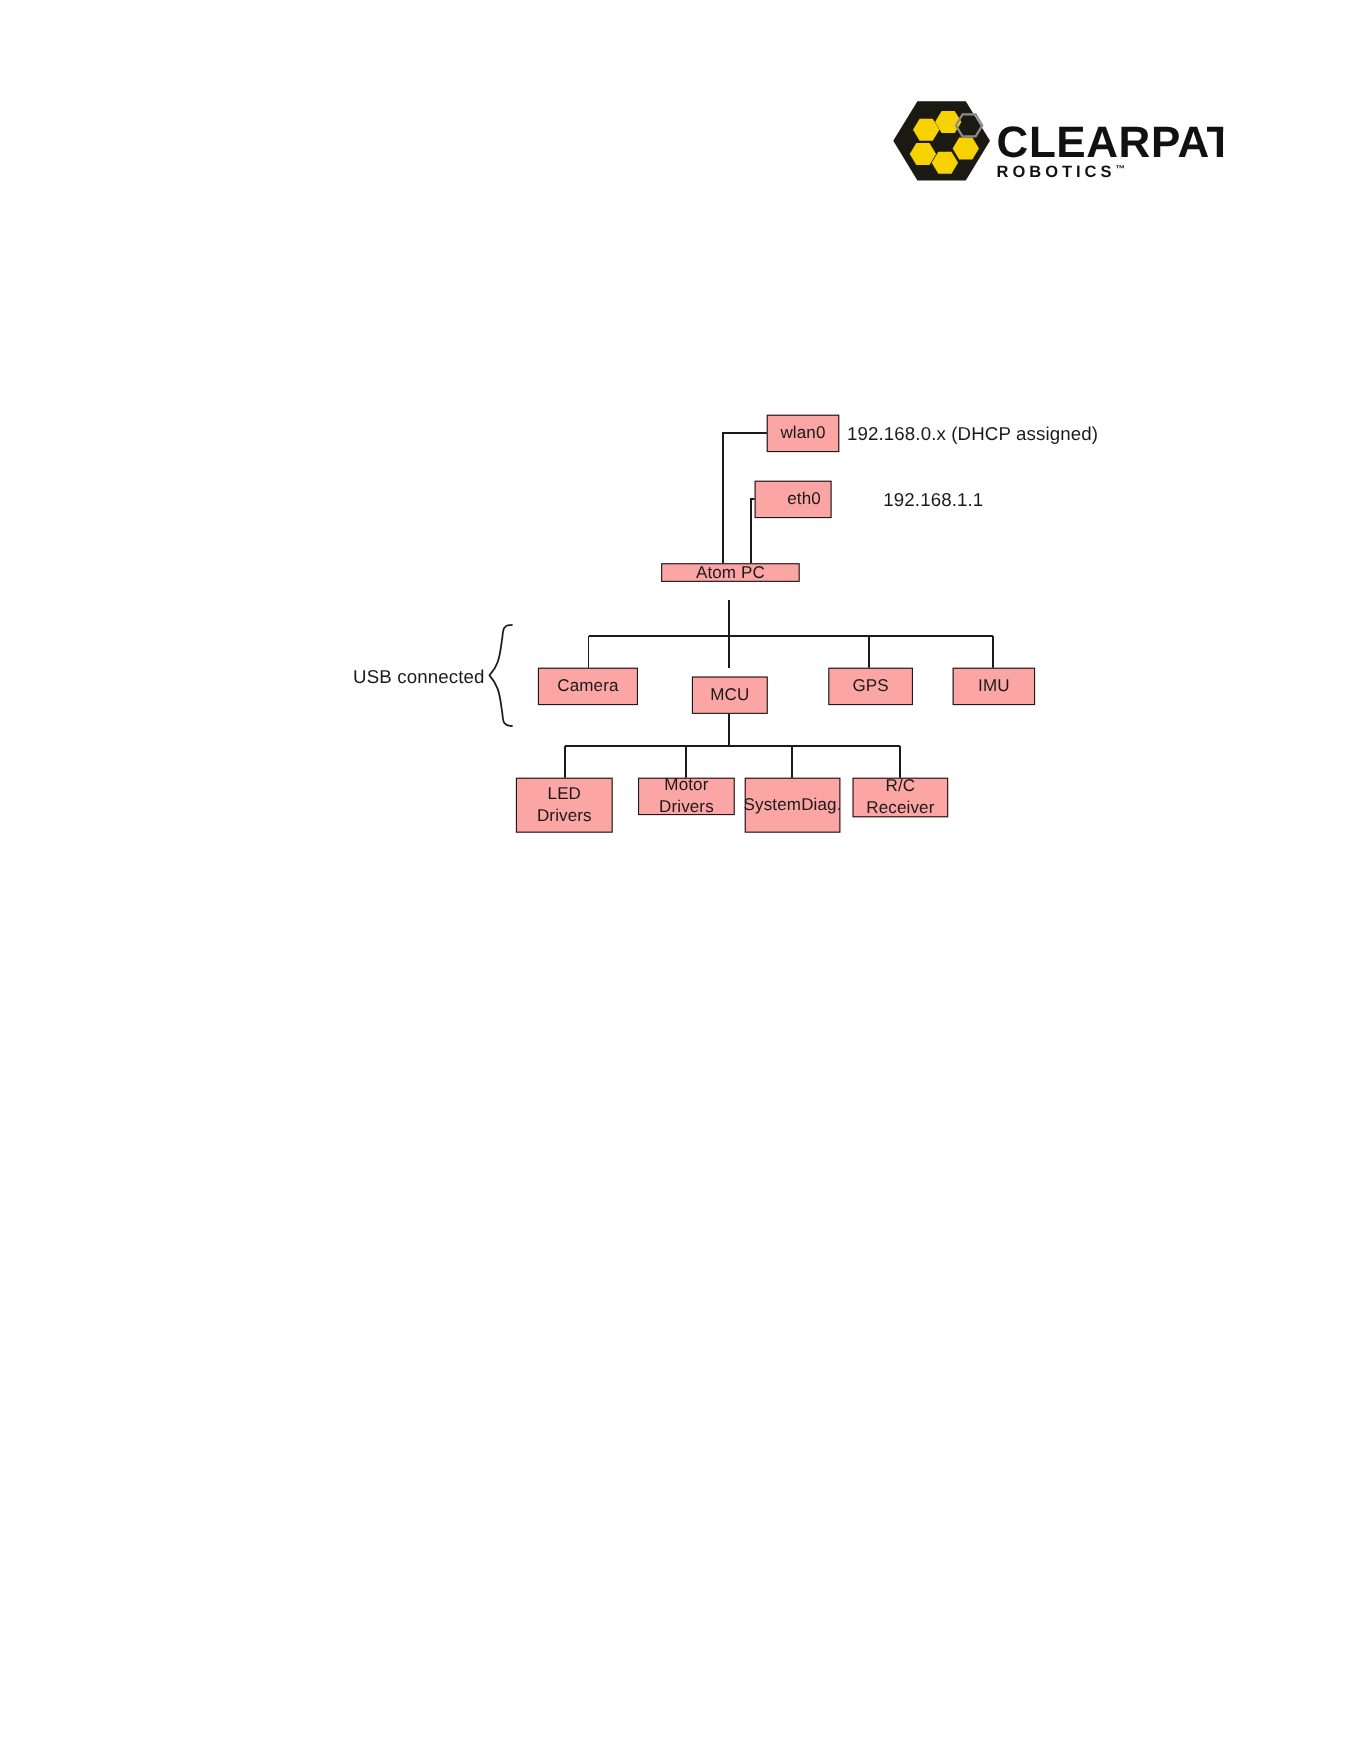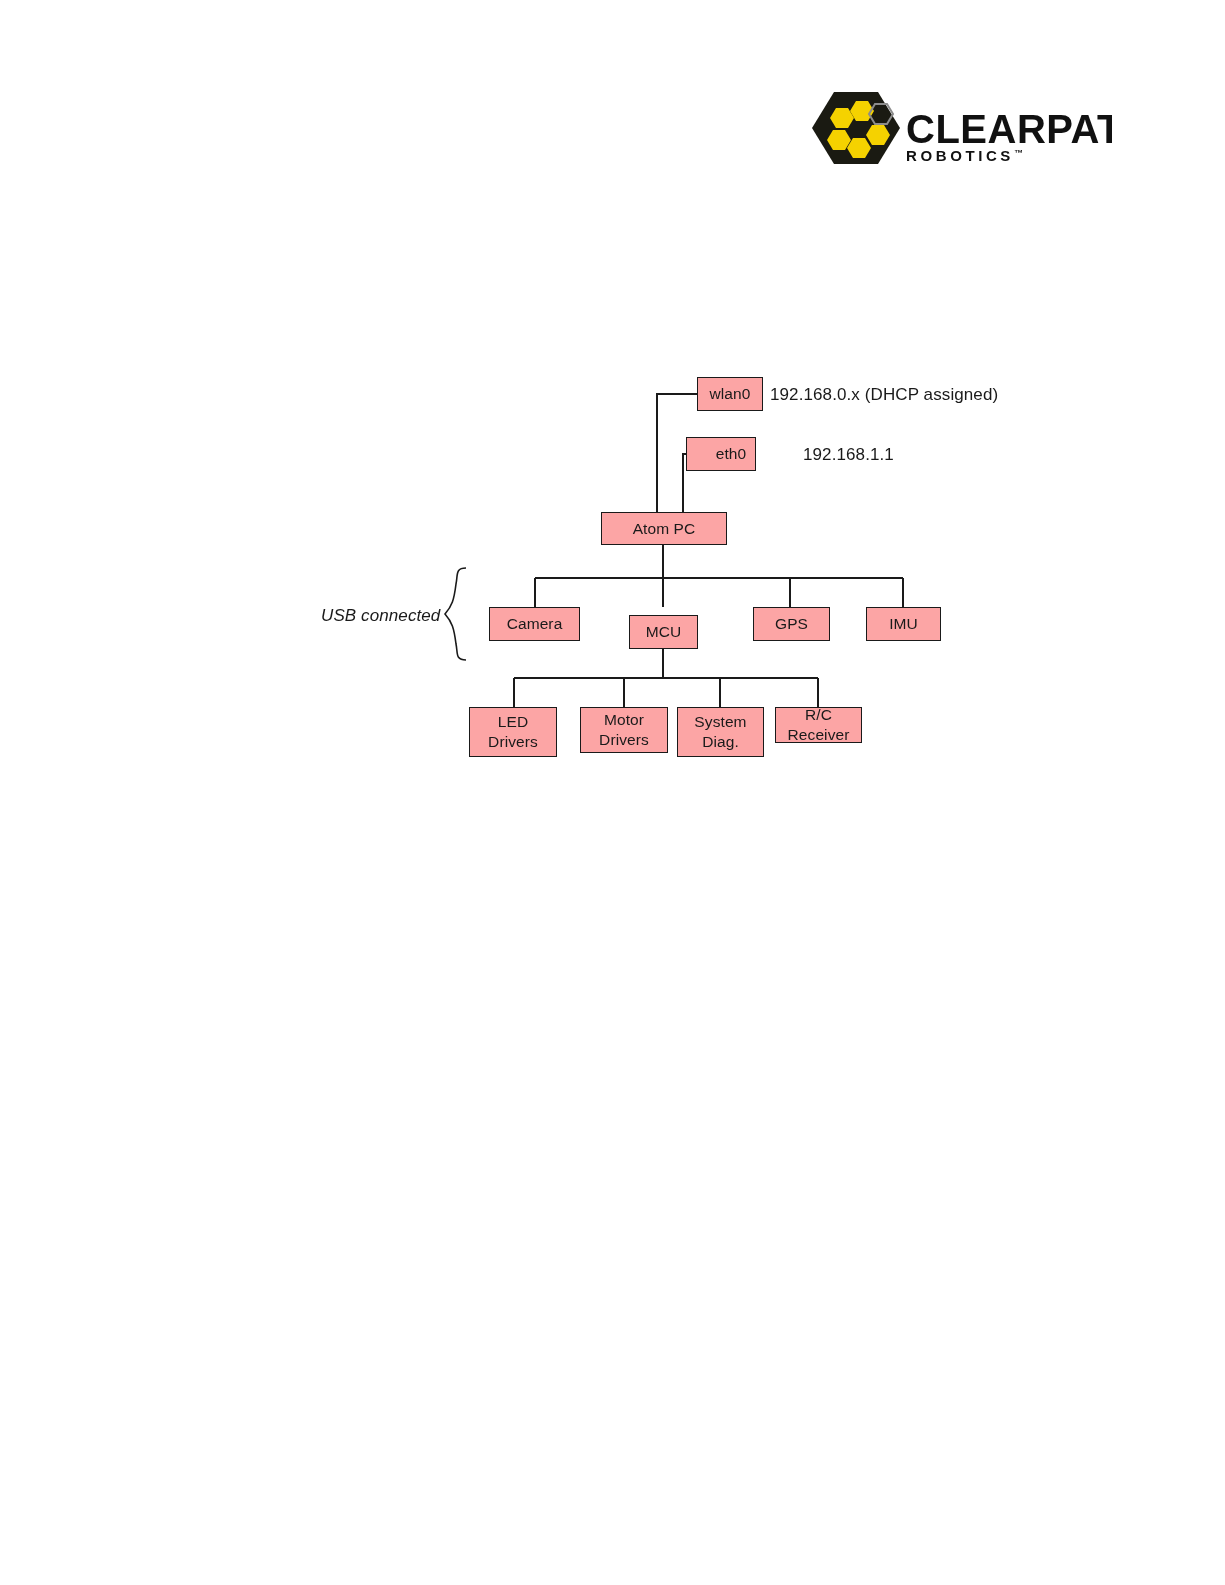--- a/index.html
+++ b/index.html
@@ -132,50 +132,50 @@
     <span>192.168.0.x (DHCP assigned)</span>
   </div>
 
   <div class="node" style="left:686px; top:437px; width:70px; height:34px;padding-left:20px;">
     <span class="lbl">eth0</span>
   </div>
   <div class="annot" style="left:770px; top:445px;margin-left:33px;">
     <span>192.168.1.1</span>
   </div>
 
-  <div class="node" style="left:601px; top:512px; width:126px; height:33px;">
+  <div class="node" style="left:601px; top:512px; width:126px; height:17px;">
     <span class="lbl">Atom PC</span>
   </div>
 
-  <div class="annot" style="left:321px; top:606px;font-style:italic;">
+  <div class="annot" style="left:321px; top:606px;">
     <span>USB connected</span>
   </div>
 
   <div class="node" style="left:489px; top:607px; width:91px; height:34px;">
     <span class="lbl">Camera</span>
   </div>
   <div class="node" style="left:629px; top:615px; width:69px; height:34px;">
     <span class="lbl">MCU</span>
   </div>
   <div class="node" style="left:753px; top:607px; width:77px; height:34px;">
     <span class="lbl">GPS</span>
   </div>
   <div class="node" style="left:866px; top:607px; width:75px; height:34px;">
     <span class="lbl">IMU</span>
   </div>
 
   <div class="node" style="left:469px; top:707px; width:88px; height:50px; flex-direction:column;">
     <span class="lbl">LED</span>
     <span class="lbl">Drivers</span>
   </div>
-  <div class="node" style="left:580px; top:707px; width:88px; height:46px; flex-direction:column;">
+  <div class="node" style="left:580px; top:707px; width:88px; height:34px; flex-direction:column;">
     <span class="lbl">Motor</span>
     <span class="lbl">Drivers</span>
   </div>
-  <div class="node" style="left:677px; top:707px; width:87px; height:50px; flex-direction:column;">
+  <div class="node" style="left:677px; top:707px; width:87px; height:50px; ">
     <span class="lbl">System</span>
     <span class="lbl">Diag.</span>
   </div>
   <div class="node" style="left:775px; top:707px; width:87px; height:36px; flex-direction:column;">
     <span class="lbl">R/C</span>
     <span class="lbl">Receiver</span>
   </div>
 
 </div>
 

